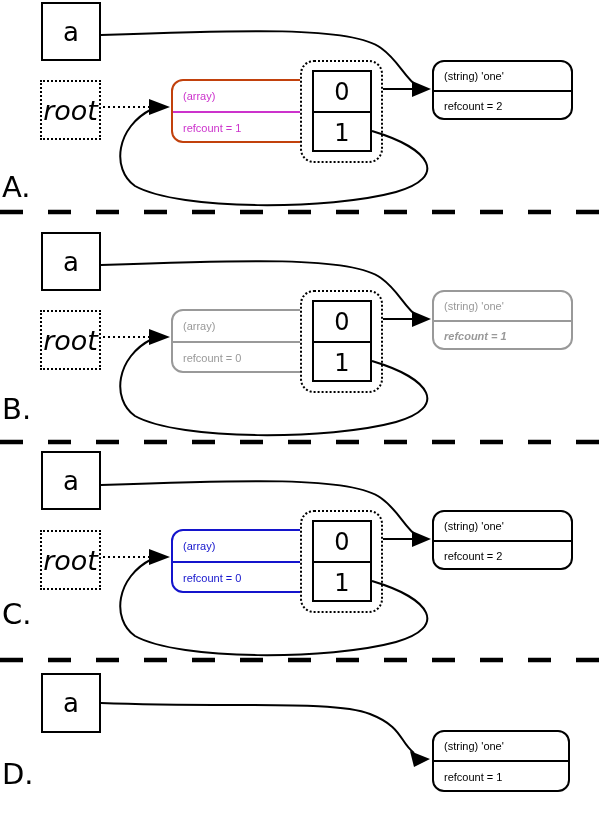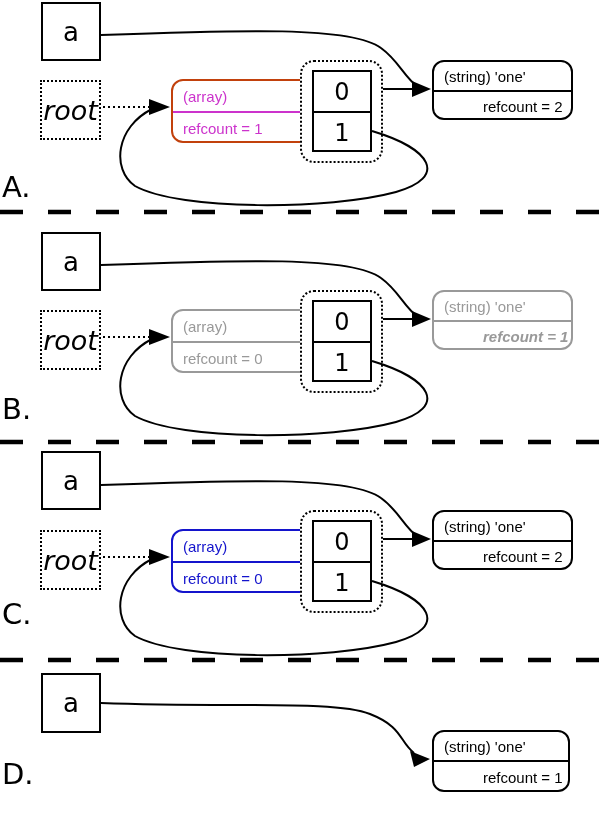--- a/index.html
+++ b/index.html
@@ -6,33 +6,33 @@
   #stage{position:relative;width:614px;height:814px;background:#fff;overflow:hidden;
          font-family:"Liberation Sans",sans-serif;}
   .abs{position:absolute;box-sizing:border-box;}
   
   .var-box{border:2px solid #000;background:#fff;display:flex;align-items:center;justify-content:center;
            font-family:"DejaVu Sans",sans-serif;font-size:26px;color:#000;}
   
   .root-box{border:2px dotted #000;background:#fff;display:flex;align-items:center;justify-content:center;
             font-family:"DejaVu Sans",sans-serif;font-style:italic;font-size:27px;color:#000;}
   
-  .record{border-radius:12px;background:#fff;font-size:15px;}
+  .record{border-radius:12px;background:#fff;font-size:11px;}
   .record .row1{display:flex;align-items:center;padding-left:10px;}
   .record .row2{display:flex;align-items:center;padding-left:10px;}
   .array-box{border:2px solid #c2410c;color:#cc33cc;}
   .array-box .row1{height:30px;border-bottom:2px solid #cc33cc;}
   .array-box .row2{height:30px;}
   .array-gray{border-color:#999999;color:#999999;}
   .array-gray .row1{border-bottom-color:#999999;}
   .array-blue{border-color:#1414cc;color:#1414cc;}
   .array-blue .row1{border-bottom-color:#1414cc;}
   .string-box{border:2px solid #000;color:#000;}
   .string-box .row1{height:28px;border-bottom:2px solid #000;}
-  .string-box .row2{height:28px;margin-left:39px;}
+  .string-box .row2{height:28px;}
   .string-gray{border-color:#999999;color:#999999;}
   .string-gray .row1{border-bottom-color:#999999;}
   .string-gray .row2{font-weight:bold;font-style:italic;}
   
   .dotted-rect{border:2px dotted #000;border-radius:14px;background:#fff;}
   
   .cells-box{border:2px solid #000;background:#fff;font-family:"DejaVu Sans",sans-serif;font-size:24px;color:#000;}
   .cells-box .cell{height:39px;display:flex;align-items:center;justify-content:center;}
   .cells-box .cell-top{border-bottom:2px solid #000;}
   

